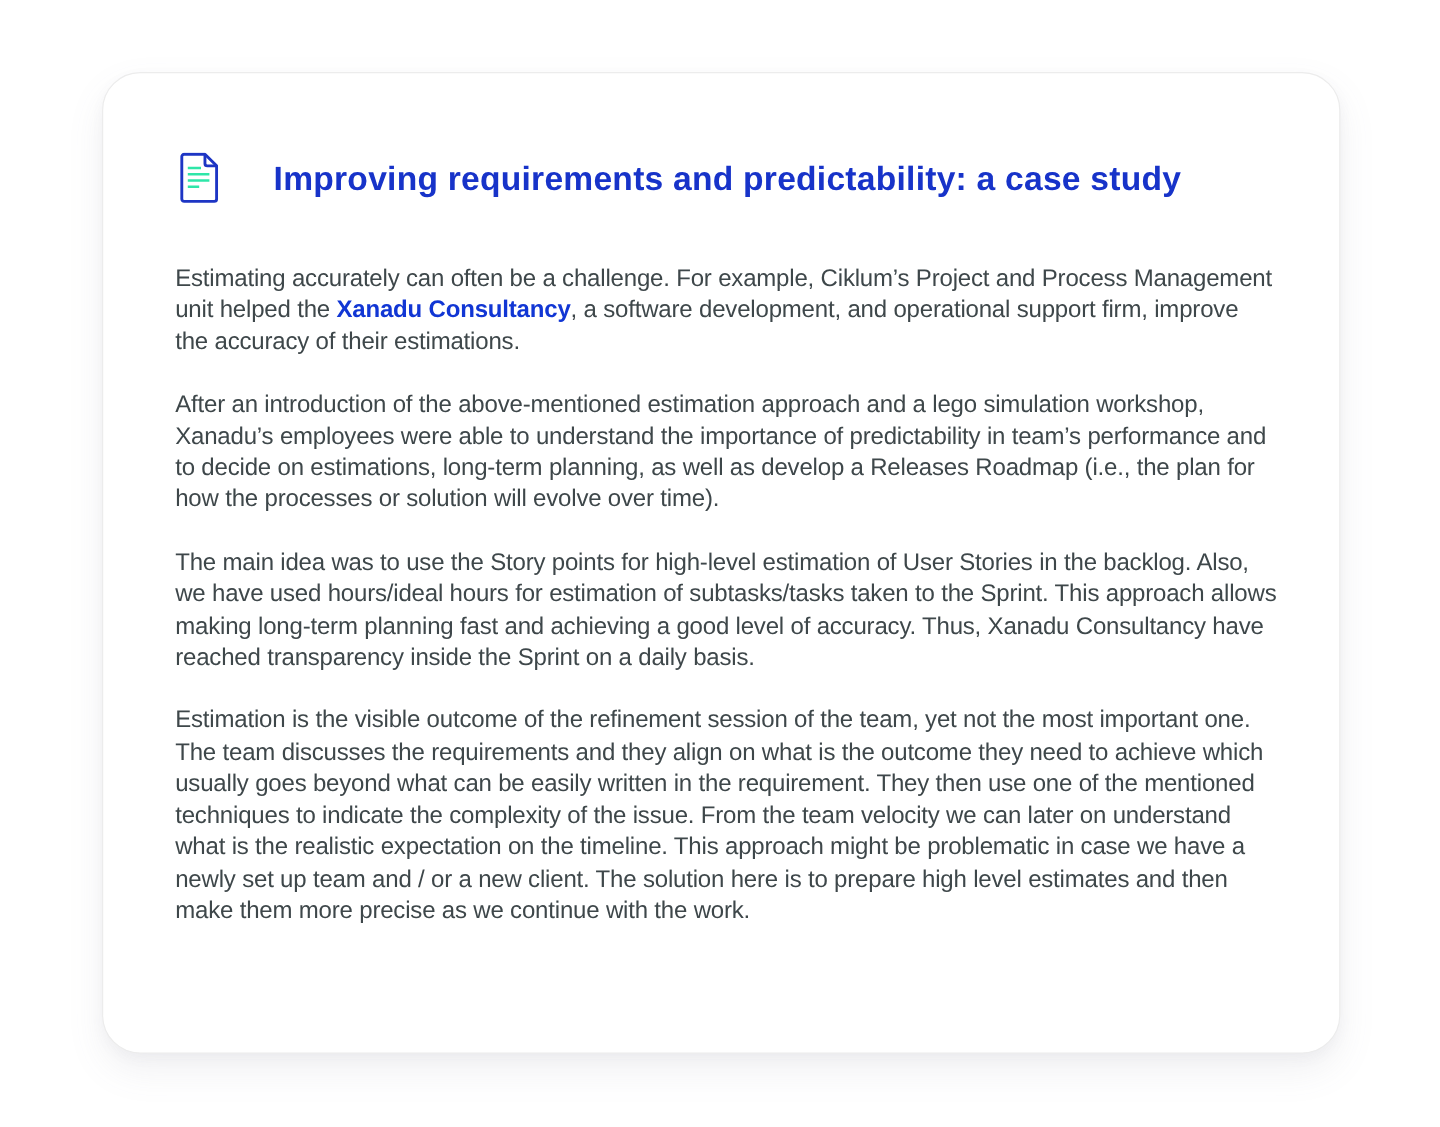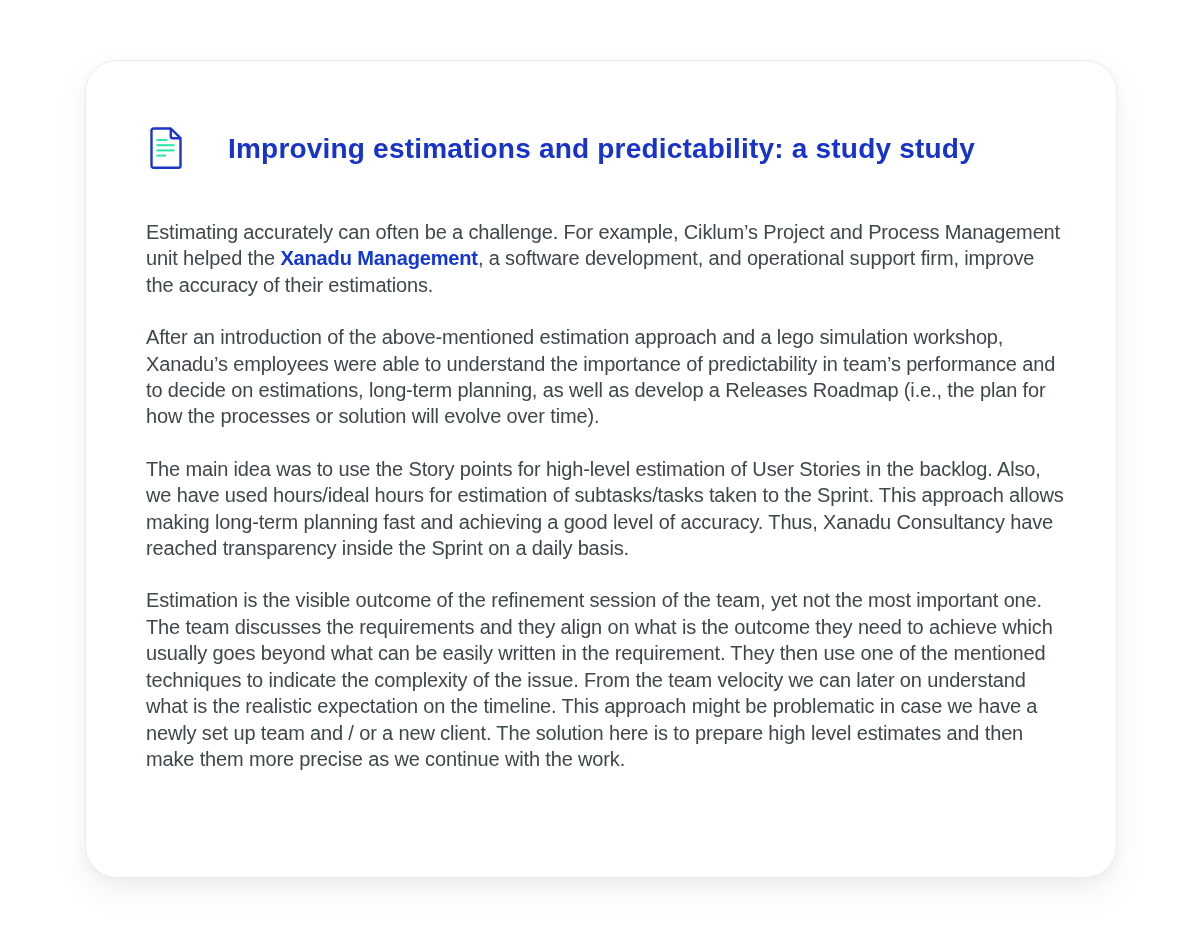--- a/index.html
+++ b/index.html
@@ -67,22 +67,22 @@
     <span class="doc-icon">
       <svg viewBox="0 0 33 43" xmlns="http://www.w3.org/2000/svg" fill="none">
         <path d="M4.5 1.5 H21.8 L31.5 11.2 V38.8 C31.5 39.9 30.6 40.8 29.5 40.8 H4.5 C3.4 40.8 2.5 39.9 2.5 38.8 V3.5 C2.5 2.4 3.4 1.5 4.5 1.5 Z" stroke="#1d35c4" stroke-width="2.4" stroke-linejoin="round"></path>
         <path d="M21.8 1.5 V9.2 C21.8 10.3 22.7 11.2 23.8 11.2 H31.5" stroke="#1d35c4" stroke-width="2.4" stroke-linejoin="round"></path>
         <line x1="7.5" y1="13" x2="18.5" y2="13" stroke="#2ee6a8" stroke-width="2.1"></line>
         <line x1="7.5" y1="18.2" x2="25.5" y2="18.2" stroke="#2ee6a8" stroke-width="2.1"></line>
         <line x1="7.5" y1="23.4" x2="25.5" y2="23.4" stroke="#2ee6a8" stroke-width="2.1"></line>
         <line x1="7.5" y1="28.6" x2="17" y2="28.6" stroke="#2ee6a8" stroke-width="2.1"></line>
       </svg>
     </span>
-    <h1 class="title">Improving estimations and predictability: a study study</h1>
+    <h1 class="title">Improving requirements and predictability: a case study</h1>
   </div>
 
   <div class="content">
-    <p><span>Estimating accurately can often be a challenge. For example, Ciklum’s Project and Process Management unit helped the </span><a class="inline-link">Xanadu Management</a><span>, a software development, and operational support firm, improve the accuracy of their estimations.</span></p>
+    <p><span>Estimating accurately can often be a challenge. For example, Ciklum’s Project and Process Management unit helped the </span><a class="inline-link">Xanadu Consultancy</a><span>, a software development, and operational support firm, improve the accuracy of their estimations.</span></p>
     <p>After an introduction of the above-mentioned estimation approach and a lego simulation workshop, Xanadu’s employees were able to understand the importance of predictability in team’s performance and to decide on estimations, long-term planning, as well as develop a Releases Roadmap (i.e., the plan for how the processes or solution will evolve over time).</p>
     <p>The main idea was to use the Story points for high-level estimation of User Stories in the backlog. Also, we have used hours/ideal hours for estimation of subtasks/tasks taken to the Sprint. This approach allows making long-term planning fast and achieving a good level of accuracy. Thus, Xanadu Consultancy have reached transparency inside the Sprint on a daily basis.</p>
     <p>Estimation is the visible outcome of the refinement session of the team, yet not the most important one. The team discusses the requirements and they align on what is the outcome they need to achieve which usually goes beyond what can be easily written in the requirement. They then use one of the mentioned techniques to indicate the complexity of the issue. From the team velocity we can later on understand what is the realistic expectation on the timeline. This approach might be problematic in case we have a newly set up team and / or a new client. The solution here is to prepare high level estimates and then make them more precise as we continue with the work.</p>
   </div>
 </div>
 
 </body></html>

